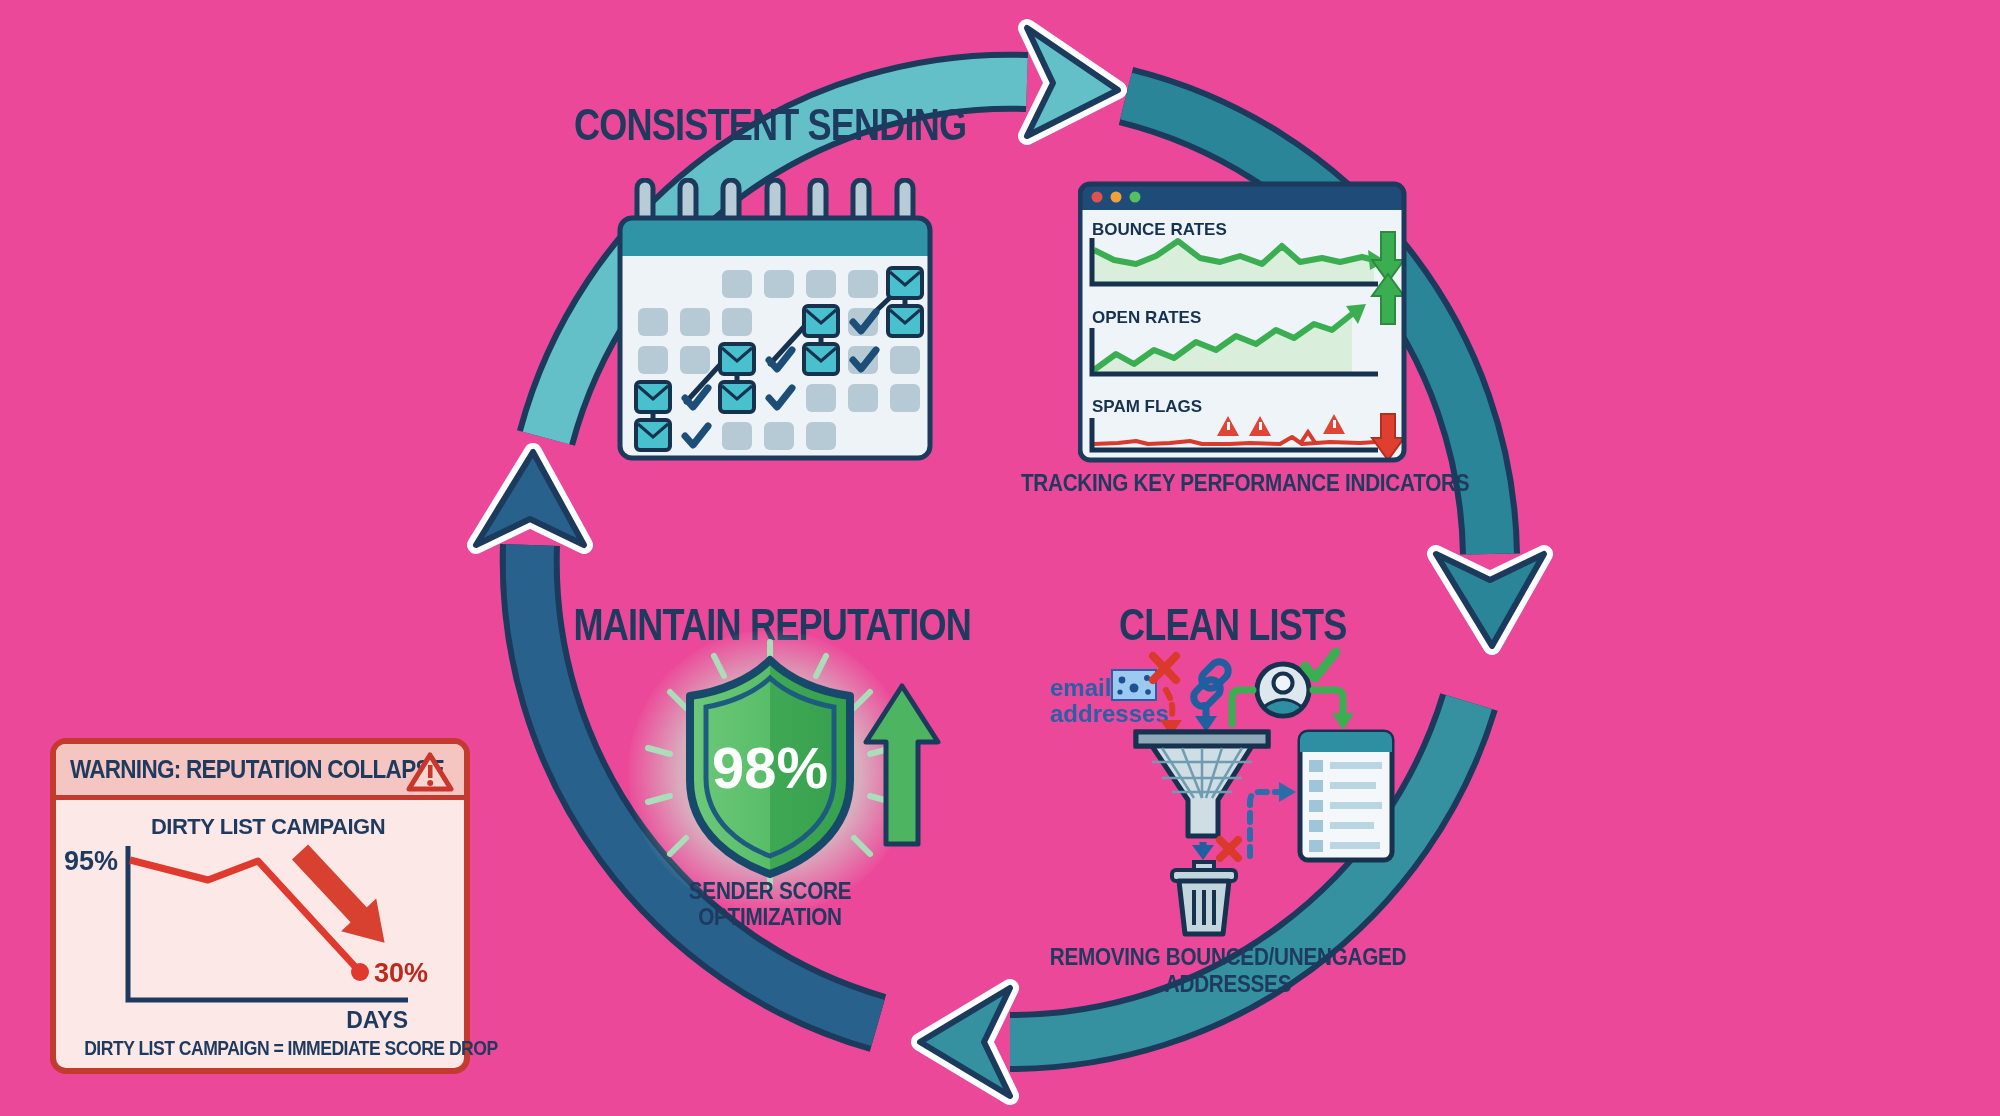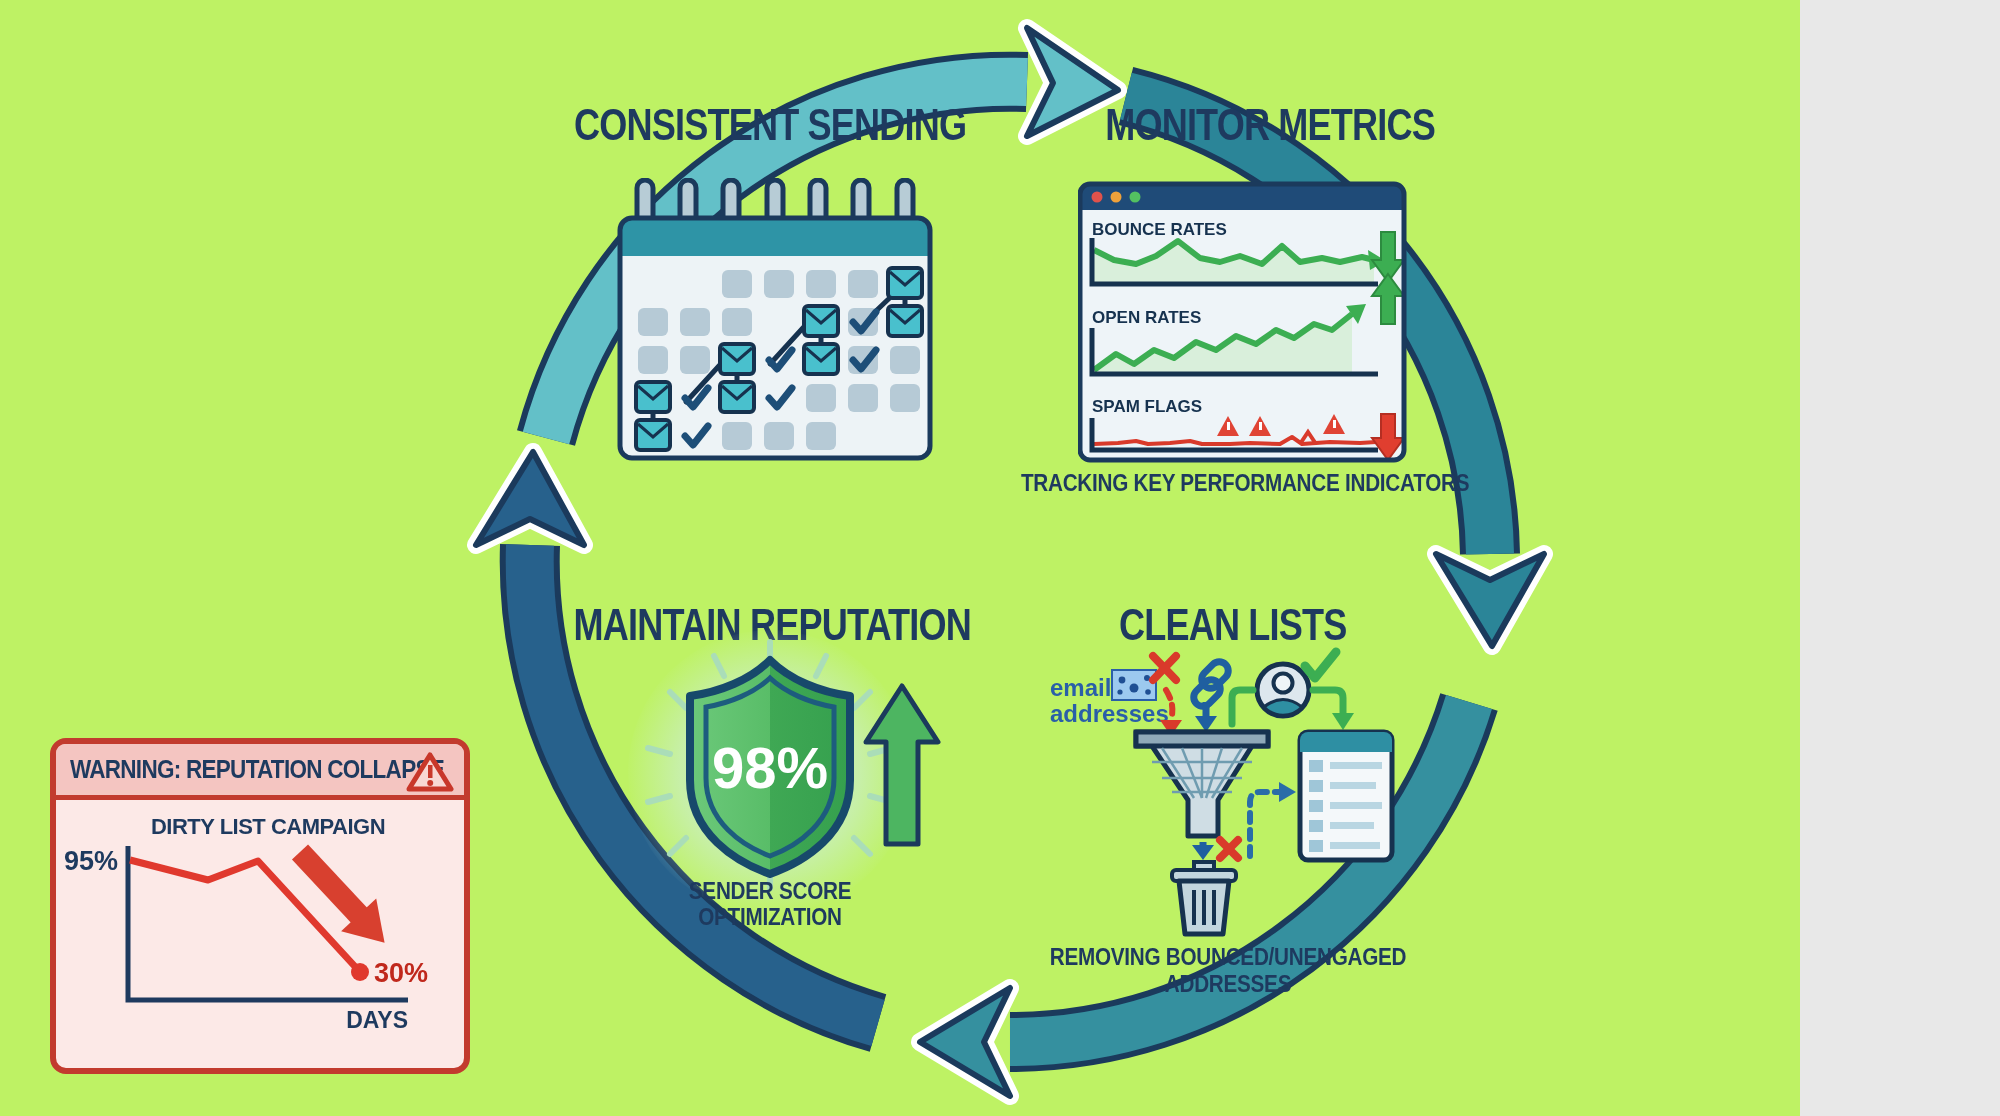--- a/index.html
+++ b/index.html
@@ -1,16 +1,16 @@
 <!DOCTYPE html>
 <html><head>
 <meta charset="utf-8">
 <style>
   html,body{margin:0;padding:0;background:#e8e8e8;}
-  .canvas{position:relative;width:1800px;height:1116px;background:#bef264;overflow:hidden;
+  .canvas{position:relative;width:2000px;height:1116px;background:#ec4899;overflow:hidden;
           font-family:"Liberation Sans",sans-serif;color:#1e3a5f;}
   .abs{position:absolute;}
   .step-title{font-size:44px;font-weight:bold;text-align:center;letter-spacing:-1px;white-space:nowrap;}
   .step-title .cond{display:inline-block;transform:scaleX(.82);transform-origin:center;}
   .cap{font-size:23px;font-weight:bold;text-align:center;letter-spacing:-.3px;}
   .cap .cond{display:inline-block;transform:scaleX(.9);transform-origin:center;}
   svg text{font-family:"Liberation Sans",sans-serif;font-weight:bold;}
   .glow{border-radius:50%;background:radial-gradient(circle,rgba(190,233,200,.95) 0%,rgba(205,238,213,.6) 45%,rgba(252,252,250,0) 72%);}
   
   .warn{left:50px;top:738px;width:420px;height:336px;background:#fce9e7;border:6px solid #c23b2e;
@@ -54,21 +54,20 @@
       <polygon points="920,1042 1010,988 984,1042 1010,1096" fill="#35909f" stroke="#ffffff" stroke-width="18" stroke-linejoin="round"></polygon>
       <polygon points="920,1042 1010,988 984,1042 1010,1096" fill="#35909f" stroke="#1b3a5c" stroke-width="6" stroke-linejoin="round"></polygon>
     </g>
     <g>
       <polygon points="1118,90 1027,28 1053,83 1027,136" fill="#63c0c8" stroke="#ffffff" stroke-width="18" stroke-linejoin="round"></polygon>
       <polygon points="1118,90 1027,28 1053,83 1027,136" fill="#63c0c8" stroke="#1b3a5c" stroke-width="6" stroke-linejoin="round"></polygon>
     </g>
   </svg>
 
   <div class="abs step-title" style="left:520px;top:100px;width:500px;"><span class="cond">CONSISTENT SENDING</span></div>
-  <div class="abs step-title" style="left:1020px;top:100px;width:500px;"><span class="cond">MONITOR METRICS</span></div>
   <div class="abs step-title" style="left:983px;top:600px;width:500px;"><span class="cond">CLEAN LISTS</span></div>
   <div class="abs step-title" style="left:522px;top:600px;width:500px;"><span class="cond">MAINTAIN REPUTATION</span></div>
 
   <svg class="abs" style="left:606px;top:178px" width="334" height="300" viewBox="0 0 334 300">
     <g>
       <rect x="31" y="2" width="16" height="46" rx="8" fill="#b7ccd6" stroke="#1b3a5c" stroke-width="5"></rect>
       <rect x="74" y="2" width="16" height="46" rx="8" fill="#b7ccd6" stroke="#1b3a5c" stroke-width="5"></rect>
       <rect x="117" y="2" width="16" height="46" rx="8" fill="#b7ccd6" stroke="#1b3a5c" stroke-width="5"></rect>
       <rect x="161" y="2" width="16" height="46" rx="8" fill="#b7ccd6" stroke="#1b3a5c" stroke-width="5"></rect>
       <rect x="204" y="2" width="16" height="46" rx="8" fill="#b7ccd6" stroke="#1b3a5c" stroke-width="5"></rect>
@@ -353,15 +352,16 @@
       <path d="M72 46 V200 H352" fill="none" stroke="#1e3a5f" stroke-width="5"></path>
       <polyline points="74,60 152,80 202,61 304,172" fill="none" stroke="#e0392e" stroke-width="7" stroke-linejoin="round"></polyline>
       <circle cx="304" cy="172" r="9" fill="#e0392e"></circle>
       <text x="318" y="182" font-size="27" fill="#c0281c">30%</text>
       <g transform="translate(244,52) rotate(47)">
         <rect x="0" y="-11" width="88" height="22" fill="#d8402f"></rect>
         <polygon points="86,-24 86,24 124,0" fill="#d8402f"></polygon>
       </g>
       <text x="352" y="228" text-anchor="end" font-size="23" fill="#1e3a5f">DAYS</text>
     </svg>
+    <div class="warn-foot"><span class="cond">DIRTY LIST CAMPAIGN = IMMEDIATE SCORE DROP</span></div>
   </div>
 
 </div>
 
 </body></html>

